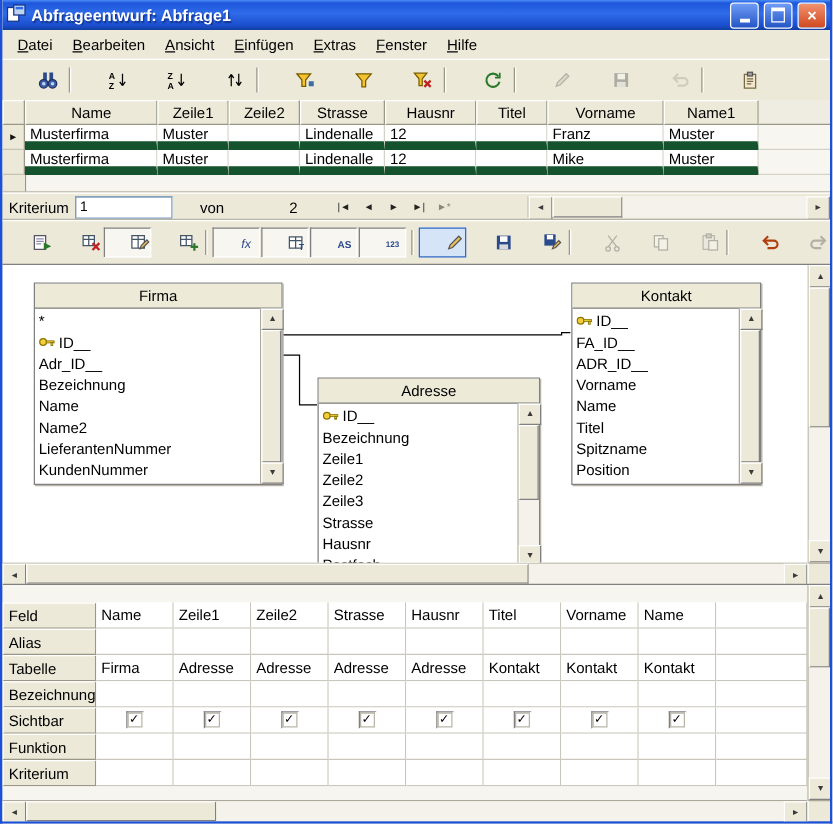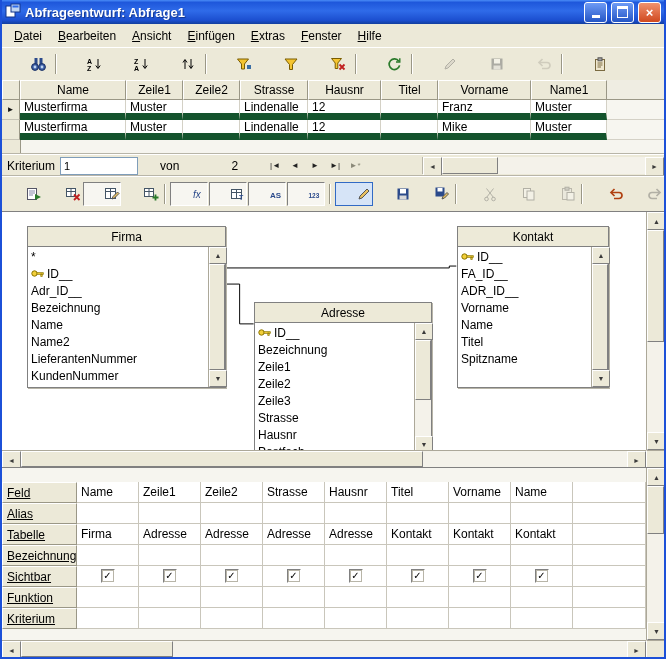--- a/index.html
+++ b/index.html
@@ -73,21 +73,21 @@
   .frow{height:17px;display:flex;align-items:center;padding-left:3px;gap:3px;white-space:nowrap;}
   .keyicon{display:inline-flex;flex:0 0 auto;}
   .fscroll{flex:0 0 16px;display:flex;flex-direction:column;background:#F4F2EA;border-left:1px solid #ACA899;}
   .fscroll .sbtn{width:100%;height:15px;}
   
   .qregion{flex:0 0 172px;display:flex;border-top:1px solid #808080;background:#F6F5EF;}
   .qwrap{flex:1;display:flex;flex-direction:column;overflow:hidden;}
   .qstrip{flex:0 0 14px;background:#F6F5EF;}
   .qtable{display:grid;grid-template-columns:75px repeat(8,62px) 1fr;grid-auto-rows:21px;background:#fff;}
   .q-lab{background:#ECE9D8;border-top:1px solid #fff;border-left:1px solid #fff;border-right:1px solid #9A9786;border-bottom:1px solid #9A9786;
-    display:flex;align-items:center;padding-left:4px;overflow:hidden;text-decoration:underline;}
+    display:flex;align-items:center;padding-left:4px;overflow:hidden;}
   .q-c{border-right:1px solid #C9C6BB;border-bottom:1px solid #C9C6BB;display:flex;align-items:center;padding:0 4px;overflow:hidden;background:#fff;}
   .q-cc{justify-content:center;padding:0;}
   .qfill{background:#fff;border-bottom:1px solid #C9C6BB;border-right:1px solid #C9C6BB;}
   .qbottom{flex:1;background:#F6F5EF;}
   .cbx{width:12px;height:12px;background:#fff;border:1px solid;border-color:#808080 #fff #fff #808080;outline:1px solid #B8B5A8;outline-offset:-2px;
     display:flex;align-items:center;justify-content:center;font-size:10px;line-height:1;}
   .cbx.checked::after{content:"\2713";}
 </style>
 </head>
 <body>
@@ -520,20 +520,23 @@
               </div>
             <div class="frow">
                 <span>Name</span>
               </div>
             <div class="frow">
                 <span>Titel</span>
               </div>
             <div class="frow">
                 <span>Spitzname</span>
               </div>
+            <div class="frow">
+                <span>Position</span>
+              </div>
           </div>
           <div class="fscroll">
             <div class="sbtn">
                 <span>▲</span>
               </div>
             <div class="sthumb" style="flex:1;"></div>
             <div class="sbtn">
                 <span>▼</span>
               </div>
           </div>

